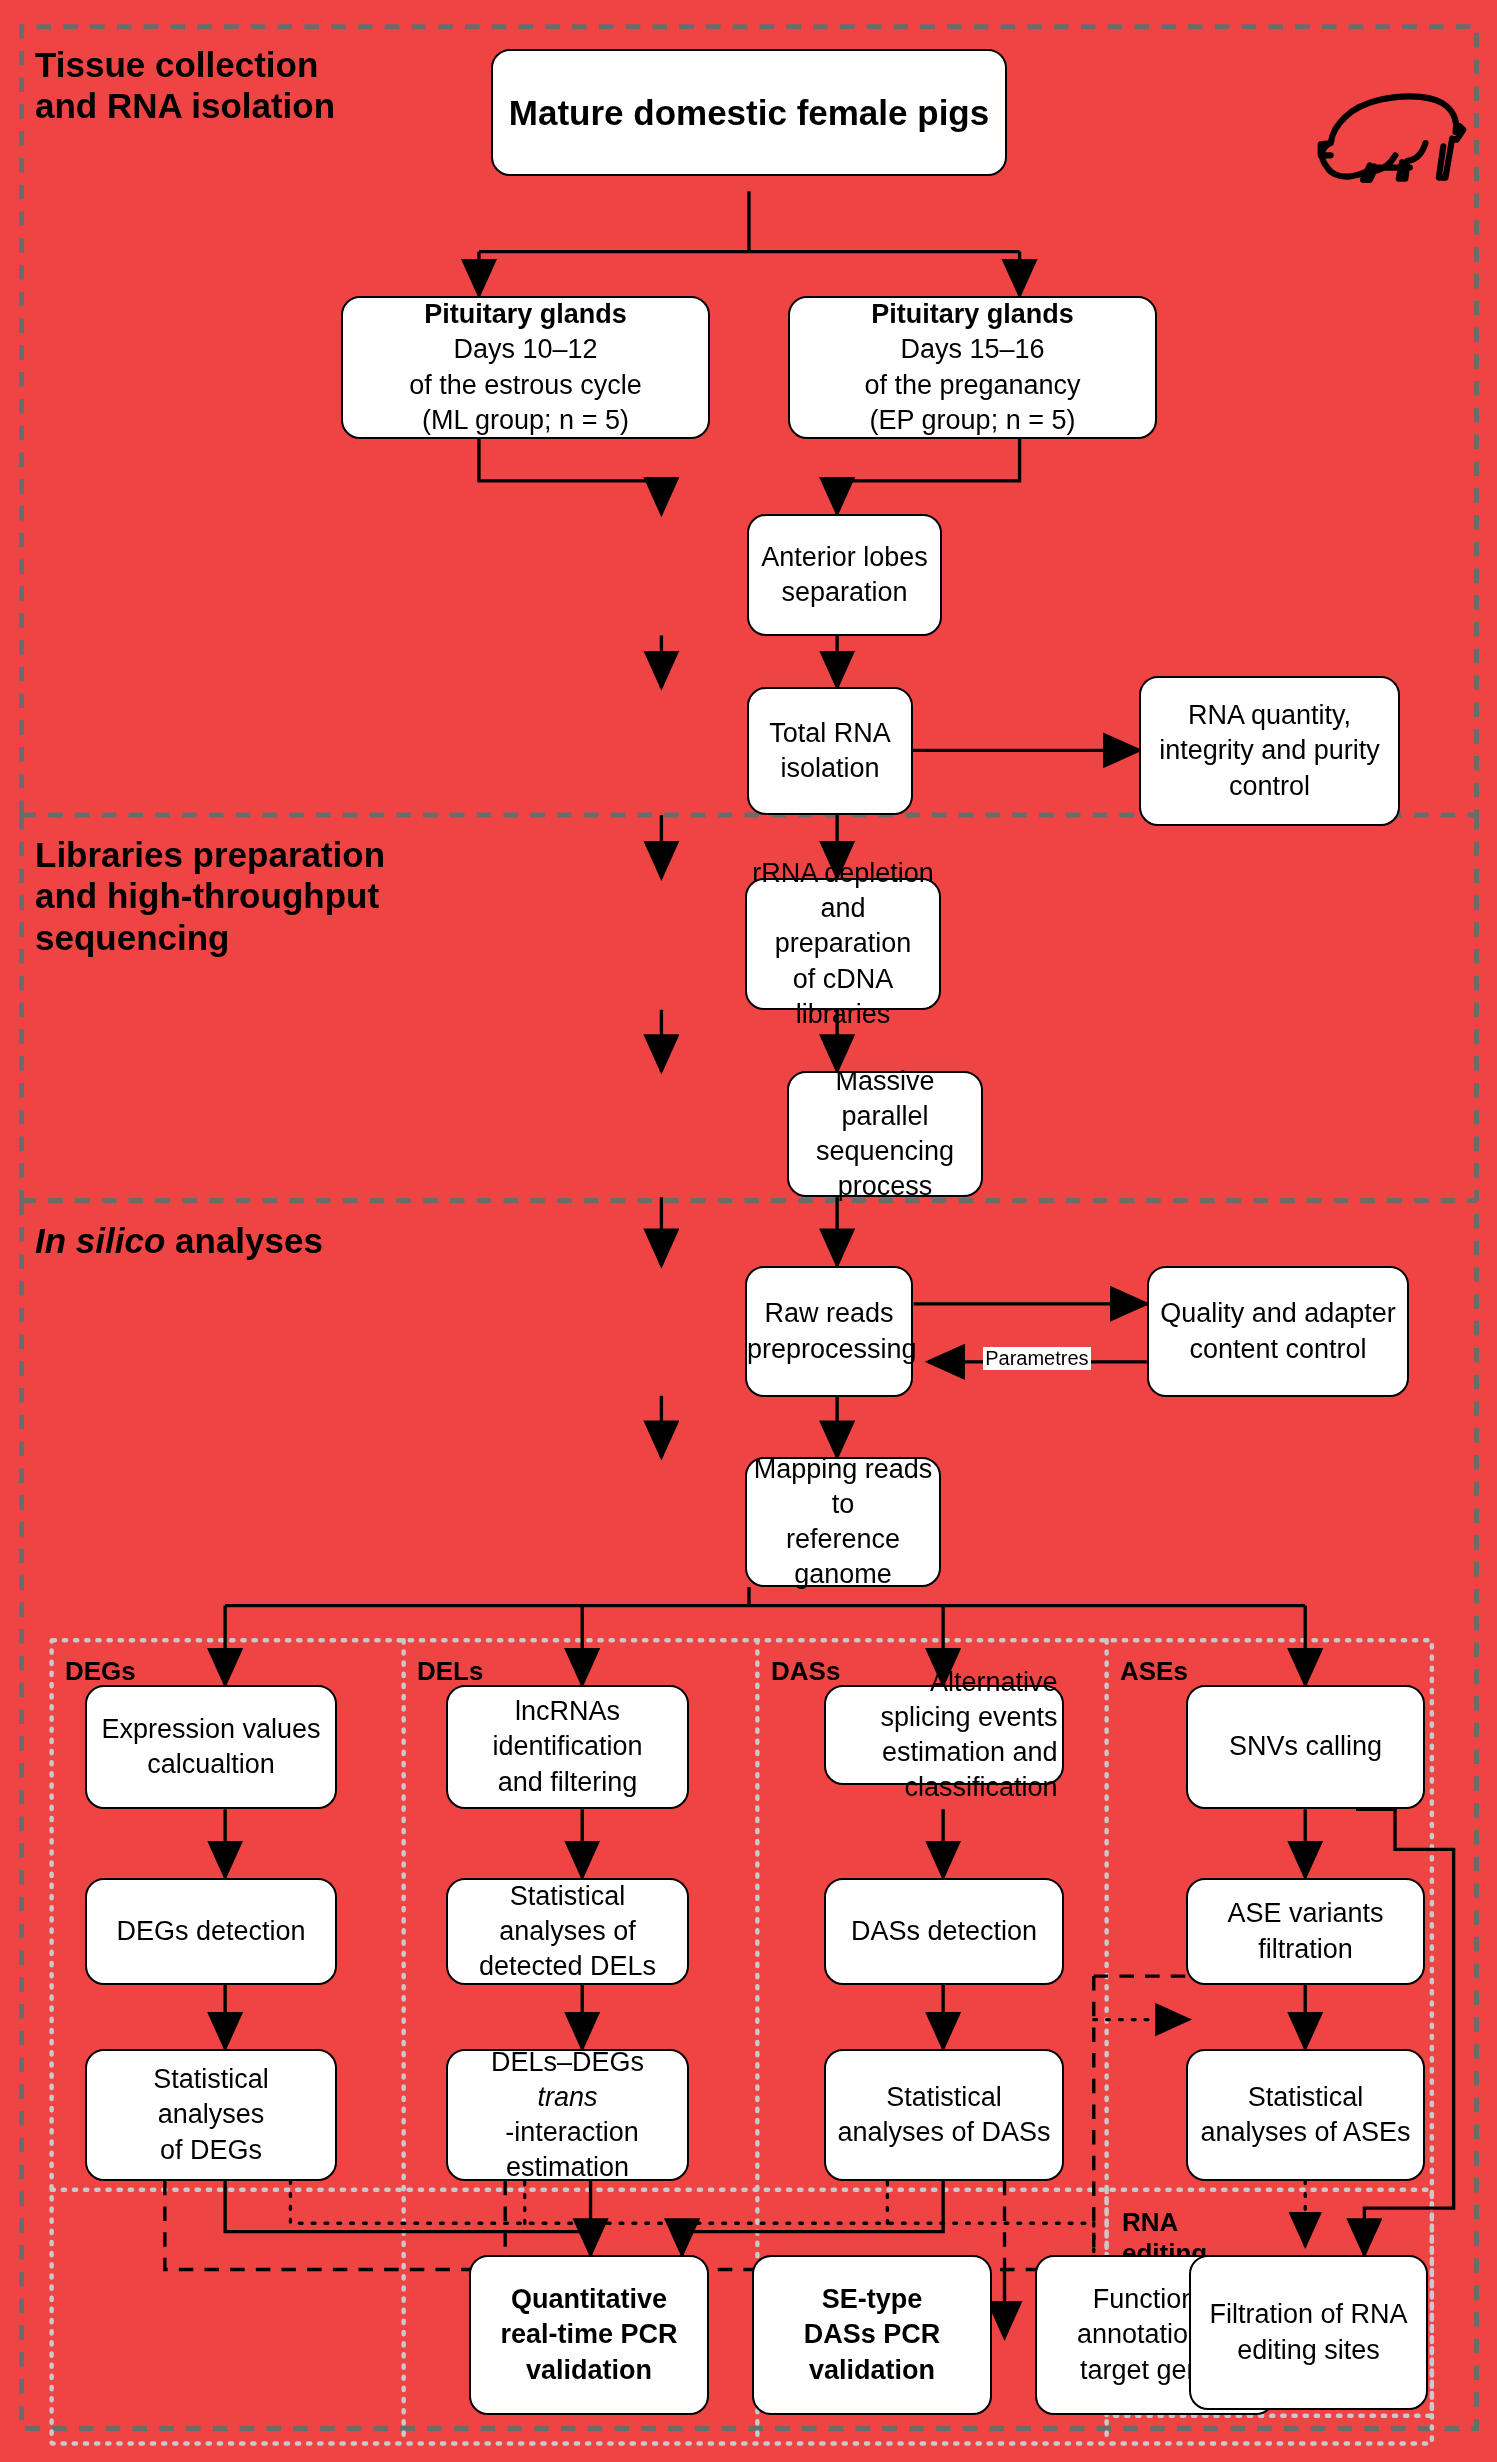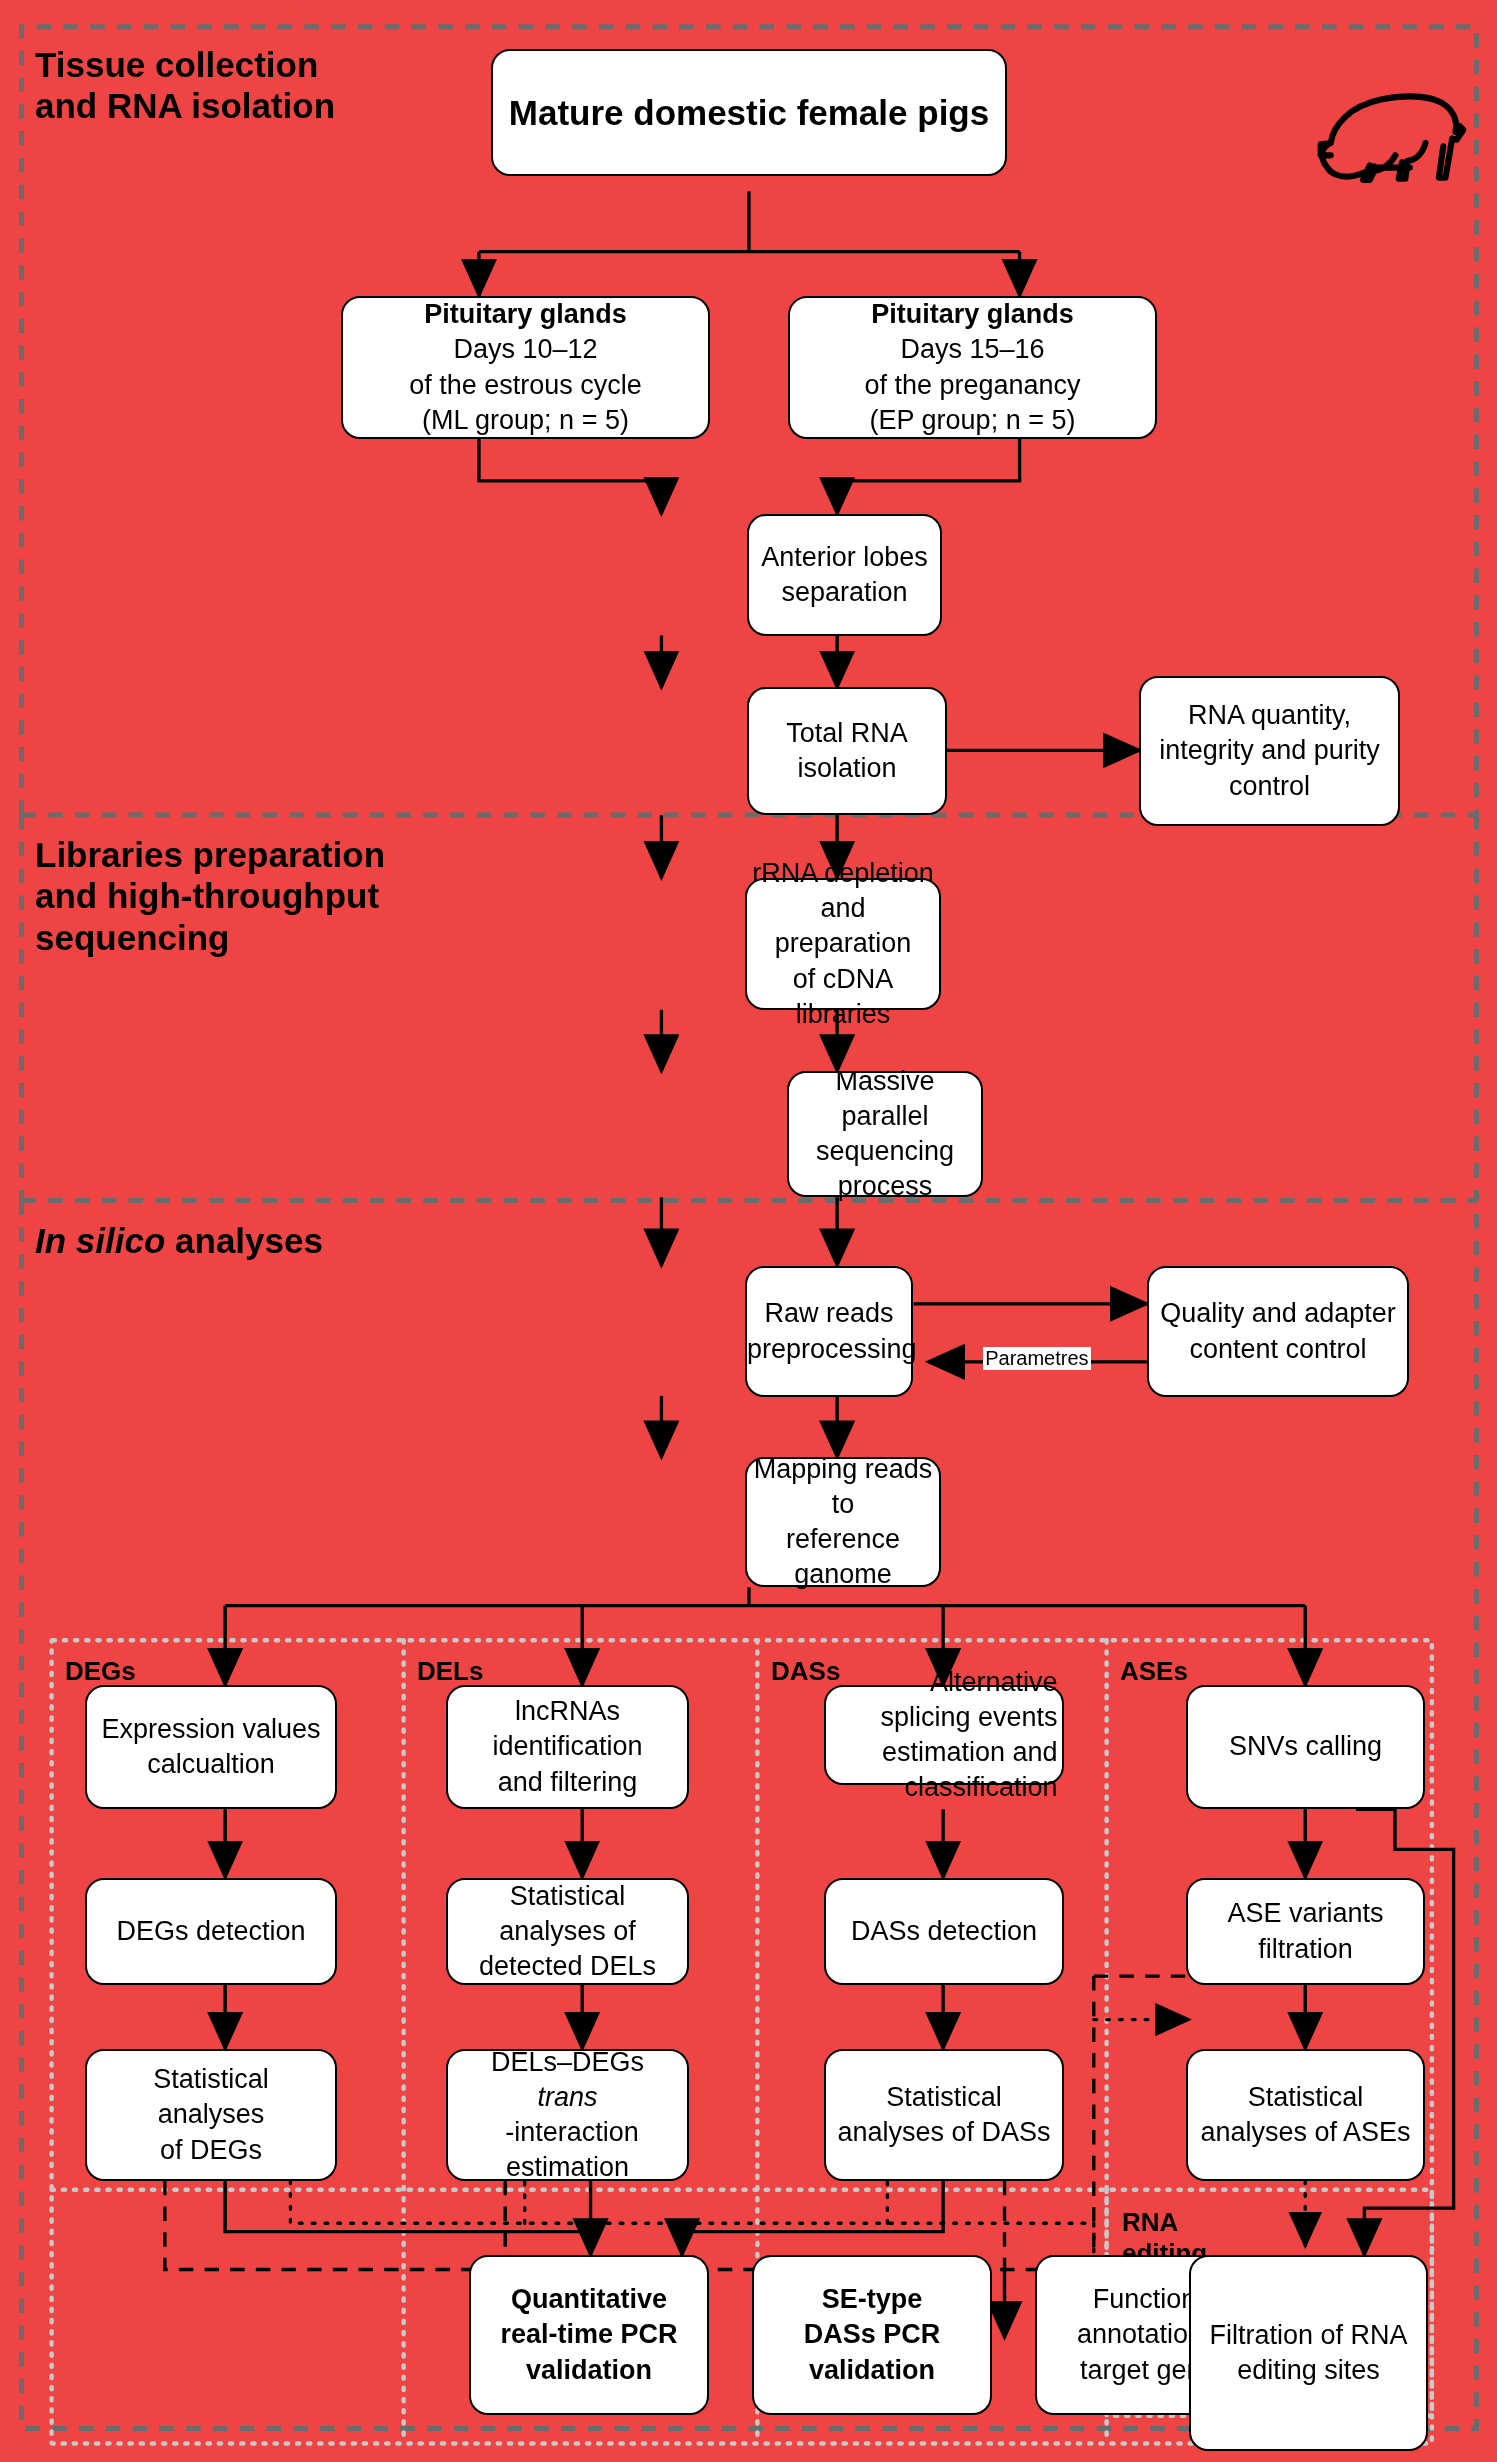--- a/index.html
+++ b/index.html
@@ -176,21 +176,21 @@
     <span>Days 15–16
 of the preganancy
 (EP group; n = 5)</span>
   </div>
 
   <div class="nodebox" style="left:747px;top:514px;width:195px;height:122px;font-size:27px;">
     <span>Anterior lobes
 separation</span>
   </div>
 
-  <div class="nodebox" style="left:747px;top:687px;width:200px;height:128px;font-size:27px;">
+  <div class="nodebox" style="left:747px;top:687px;width:166px;height:128px;font-size:27px;">
     <span>Total RNA
 isolation</span>
   </div>
 
   <div class="nodebox" style="left:1139px;top:676px;width:261px;height:150px;font-size:27px;">
     <span>RNA quantity,
 integrity and purity
 control</span>
   </div>
 
@@ -285,19 +285,19 @@
   <div class="nodebox bold" style="left:752px;top:2255px;width:240px;height:160px;font-size:27px;">
     <span>SE-type
 DASs PCR
 validation</span>
   </div>
   <div class="nodebox" style="left:1035px;top:2255px;width:240px;height:160px;font-size:27px;">
     <span>Functional
 annotation of
 target genes</span>
   </div>
-  <div class="nodebox" style="left:1189px;top:2255px;width:239px;height:196px;font-size:27px;">
+  <div class="nodebox" style="left:1189px;top:2255px;width:239px;height:155px;font-size:27px;">
     <span>Filtration of RNA
 editing sites</span>
   </div>
 
 </div>
 
 
 </body></html>

